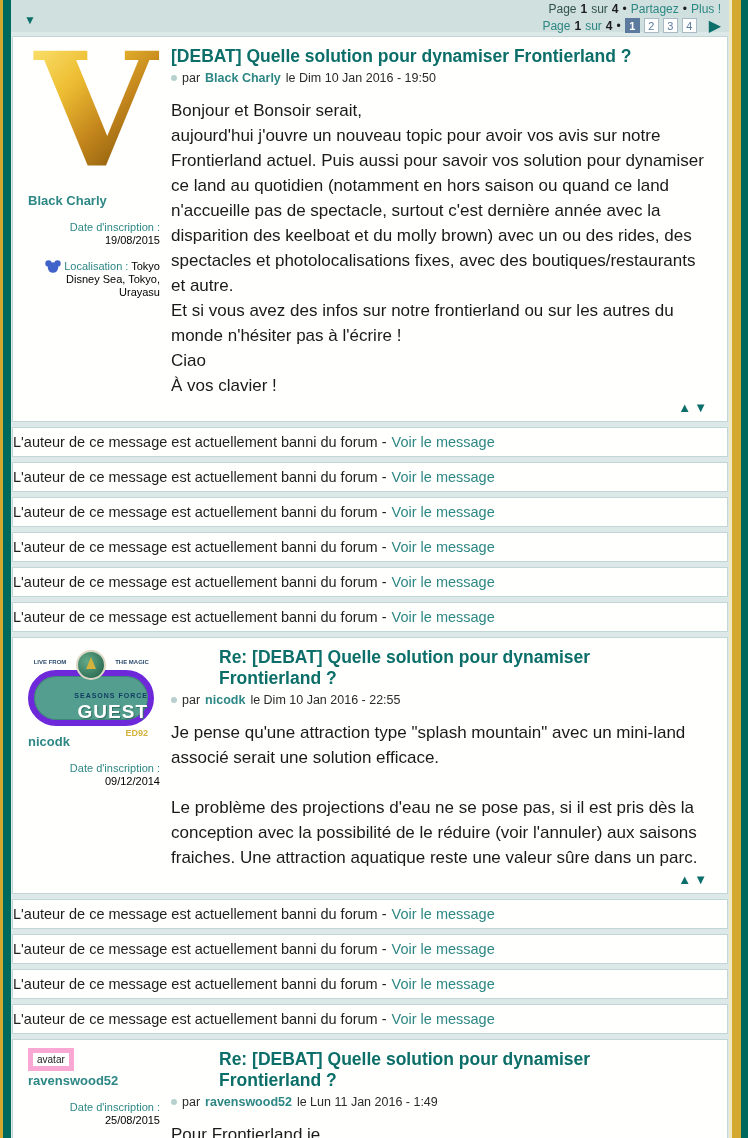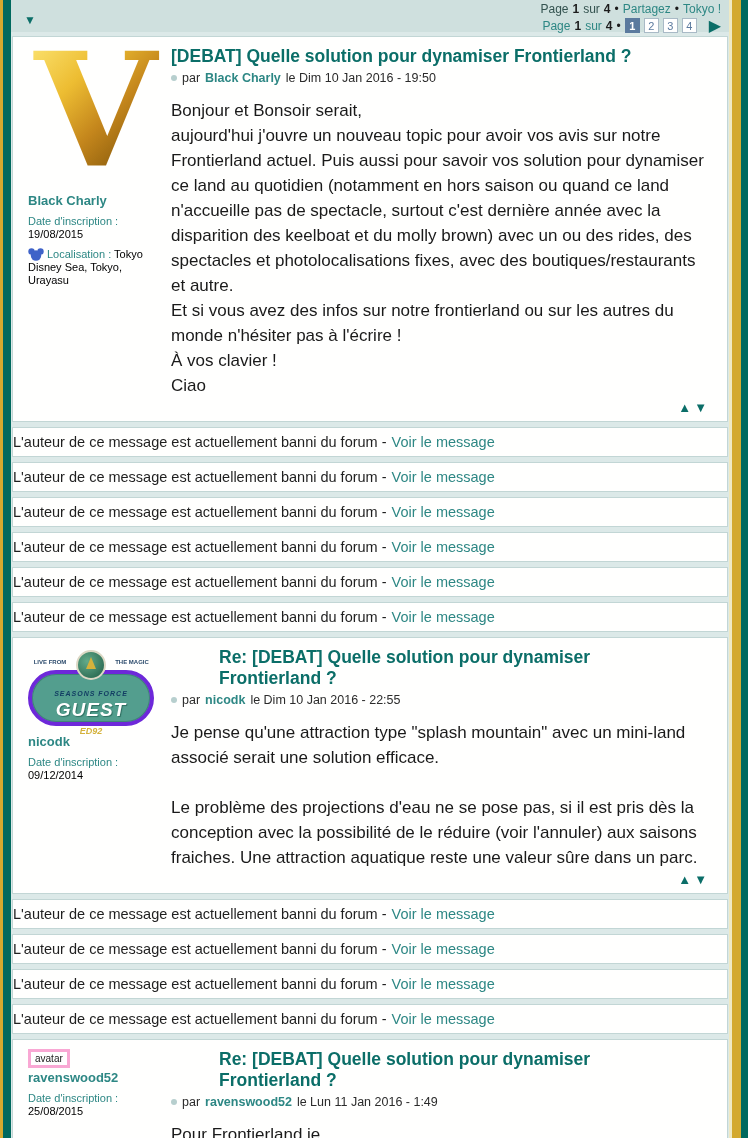--- a/index.html
+++ b/index.html
@@ -48,44 +48,44 @@
   .body-para { min-height:25px; }
   .post-nav { text-align:right; color:#0b6e68; font-size:13px; margin-top:2px; }
   .post-nav span { cursor:pointer; margin-left:3px; }
 
   
   .avatar-v { height:140px; text-align:center; font-family:"DejaVu Serif", serif; font-weight:bold;
               font-size:158px; line-height:132px; cursor:pointer;
               background:linear-gradient(135deg,#f9dd66 5%,#edbd32 30%,#c4861c 55%,#8a5c0c 80%,#6e4506 100%);
               -webkit-background-clip:text; background-clip:text; color:transparent; }
   .username { margin-top:8px; font-size:13px; font-weight:bold; color:#2d8784; cursor:pointer; }
-  .profile-field { margin-top:7px; font-size:11px; line-height:13px; color:#000; width:132px; }
+  .profile-field { margin-top:13px; font-size:11px; line-height:13px; color:#000; width:132px;text-align:right; }
   .profile-label { color:#2d8784; }
   .mickey { display:inline-block; vertical-align:-3px; margin-right:3px; }
 
   
   .badge { position:relative; width:126px; height:76px; margin:4px 0 0 0; cursor:pointer; }
   .badge-ribbon { position:absolute; top:9px; font-size:6px; font-weight:bold; color:#2b4a6b;
                   width:40px; text-align:center; }
   .badge-ribbon.left { left:2px; } .badge-ribbon.right { right:2px; }
   .badge-globe { position:absolute; left:50%; top:0; transform:translateX(-50%); width:30px; height:30px;
                  border-radius:50%; background:radial-gradient(circle at 35% 35%, #63ab8a, #1e5c46);
                  border:2px solid #dcd8c4; z-index:2; }
   .badge-castle { position:absolute; left:50%; top:7px; transform:translateX(-50%); z-index:3;
                   width:0; height:0; border-left:5px solid transparent; border-right:5px solid transparent;
                   border-bottom:12px solid #d4b23c; }
   .badge-oval { position:absolute; top:20px; left:0; right:0; height:56px; border-radius:28px;
-                background:#539e8e; border:4px solid #6d28d9; box-shadow:inset 0 0 0 1px #3f8577;
-                text-align:center; padding-top:8px;font-style:italic; }
+                background:#539e8e; border:6px solid #6d28d9; box-shadow:inset 0 0 0 1px #3f8577;
+                text-align:right; padding-top:8px; }
   .badge-line1 { font-size:7px; font-weight:bold; color:#123d63; letter-spacing:1px; }
   .badge-line2 { font-size:19px; font-weight:bold; color:#fff; letter-spacing:1px; line-height:19px;
                  text-shadow:1px 1px 1px #2e6e60; }
   .badge-line3 { font-size:9px; font-weight:bold; color:#d4b23c; }
 
-  .avatar-ph { display:inline-block; border:3px solid #f9a8d4; background:#fff; color:#222;
+  .avatar-ph { display:inline-block; border:5px solid #f9a8d4; background:#fff; color:#222;
                font-size:10px; padding:1px 4px; cursor:pointer; }
 
   
   .banned-row { background:#fffffe; border:1px solid #c2d6d5; margin:0 1px 5px 1px; height:30px;
                 display:flex; align-items:center; gap:5px;
                 font-size:14.5px; color:#1f1f1f; }
   .banned-link { color:#2d8784; cursor:pointer; }
   .post3 { height:200px; }
 </style>
 </head>
@@ -104,21 +104,21 @@
     <div class="toolbar">
       <span class="collapse">▼</span>
       <div class="toolbar-row">
         <span>Page</span>
         <span class="t-num">1</span>
         <span>sur</span>
         <span class="t-num">4</span>
         <span class="t-sep">•</span>
         <span class="t-link">Partagez</span>
         <span class="t-sep">•</span>
-        <span class="t-link">Tokyo !</span>
+        <span class="t-link">Plus !</span>
       </div>
       <div class="toolbar-row toolbar-row2">
         <span style="color:#2d8784;">Page</span>
         <span class="t-num">1</span>
         <span style="color:#2d8784;">sur</span>
         <span class="t-num">4</span>
         <span class="t-sep">•</span>
         <span class="page-box active">1</span>
         <span class="page-box">2</span>
         <span class="page-box">3</span>
@@ -151,22 +151,22 @@
           <div class="post-meta">
             <span class="meta-bullet"></span>
             <span>par</span>
             <span class="meta-author">Black Charly</span>
             <span>le Dim 10 Jan 2016 - 19:50</span>
           </div>
           <div class="post-body">
             <div class="body-para">Bonjour et Bonsoir serait,</div>
             <div class="body-para">aujourd'hui j'ouvre un nouveau topic pour avoir vos avis sur notre Frontierland actuel. Puis aussi pour savoir vos solution pour dynamiser ce land au quotidien (notamment en hors saison ou quand ce land n'accueille pas de spectacle, surtout c'est dernière année avec la disparition des keelboat et du molly brown) avec un ou des rides, des spectacles et photolocalisations fixes, avec des boutiques/restaurants et autre.</div>
             <div class="body-para">Et si vous avez des infos sur notre frontierland ou sur les autres du monde n'hésiter pas à l'écrire !</div>
+            <div class="body-para">Ciao</div>
             <div class="body-para">À vos clavier !</div>
-            <div class="body-para">Ciao</div>
           </div>
           <div class="post-nav">
             <span>▲</span><span>▼</span>
           </div>
         </div>
       </div>
 
       <div class="banned-row">
         <span>L'auteur de ce message est actuellement banni du forum -</span>
         <span class="banned-link">Voir le message</span>

